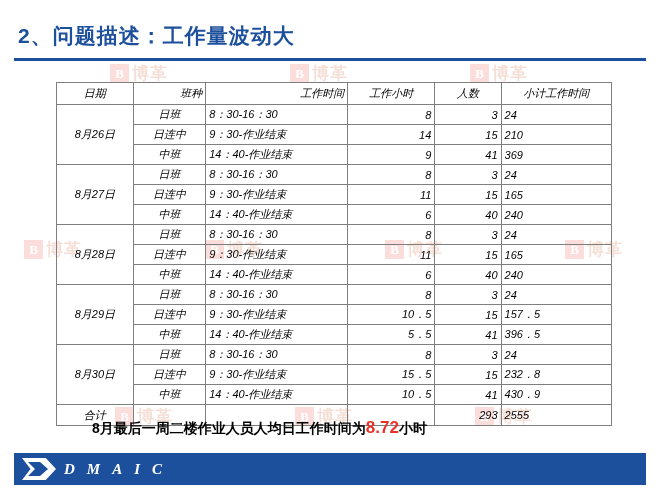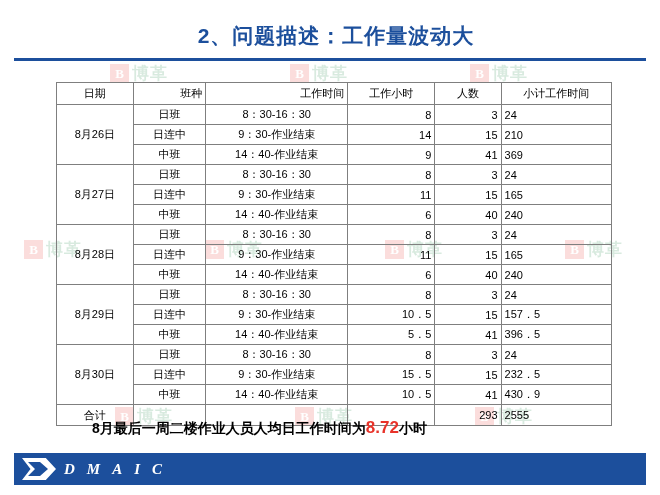--- a/index.html
+++ b/index.html
@@ -17,24 +17,23 @@
   .slide {
     position: relative;
     width: 660px;
     height: 495px;
     background: #ffffff;
     box-sizing: border-box;
   }
   
   .title-bar {
     position: absolute;
-    left: 24px;
+    left: 18px;
     top: 22px;
     width: 624px;
-    text-align: center;
   }
   .title-text {
     font-size: 21px;
     font-weight: bold;
     color: #1c4f9c;
     letter-spacing: 1px;
     white-space: nowrap;
   }
   .title-rule {
     position: absolute;
@@ -61,47 +60,48 @@
     font-size: 13px;
     font-weight: bold;
     display: flex;
     align-items: center;
     justify-content: center;
     font-family: "Liberation Serif", serif;
   }
   .wm .wmtext {
     font-size: 17px;
     font-weight: bold;
-    color: #15803d;
+    color: #c2410c;
     letter-spacing: 1px;
   }
   
   .table-wrap {
     position: absolute;
     left: 56px;
     top: 82px;
     width: 508px;
+    font-style: italic;
   }
   table.data {
     border-collapse: collapse;
     width: 556px;
     table-layout: fixed;
     background: transparent;
   }
   table.data td {
     border: 1px solid #7f7f7f;
     font-size: 11px;
     color: #000000;
     height: 19px;
     padding: 0 3px;
     background: transparent;
   }
   .c-date   { width: 66px; text-align: center; }
   .c-shift  { width: 62px; text-align: center; }
-  .c-time   { width: 128px; text-align: center; }
+  .c-time   { width: 128px; text-align: left; }
   .c-hours  { width: 76px; text-align: right; }
   .c-people { width: 56px; text-align: right; }
   .c-total  { width: 98px; text-align: left; }
   tr.head td {
     text-align: center;
     font-size: 11px;
     height: 21px;
   }
   tr.head td.h-left { text-align: right; }
   .band td {
@@ -338,21 +338,21 @@
             <td class="c-time">8：30-16：30</td>
             <td class="c-hours">8</td>
             <td class="c-people">3</td>
             <td class="c-total">24</td>
           </tr>
           <tr class="band">
             <td class="c-shift">日连中</td>
             <td class="c-time">9：30-作业结束</td>
             <td class="c-hours">15．5</td>
             <td class="c-people">15</td>
-            <td class="c-total">232．5</td>
+            <td class="c-total">232．8</td>
           </tr>
           <tr>
             <td class="c-shift">中班</td>
             <td class="c-time">14：40-作业结束</td>
             <td class="c-hours">10．5</td>
             <td class="c-people">41</td>
             <td class="c-total">430．9</td>
           </tr>
           <tr class="sum">
             <td class="c-date date-cell">合计</td>

